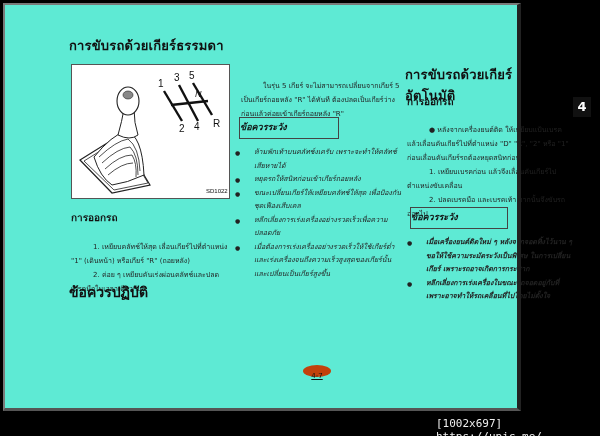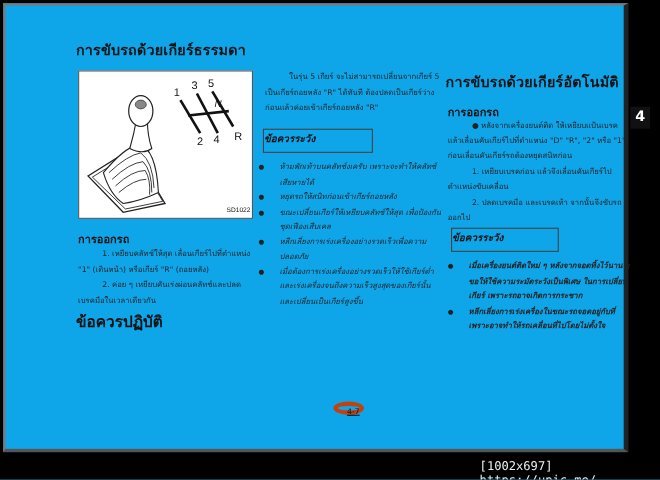--- a/index.html
+++ b/index.html
@@ -1,44 +1,44 @@
 <!DOCTYPE html>
 <html><head>
 <meta charset="utf-8">
 <style>
   html, body { margin: 0; padding: 0; }
   body {
     width: 600px; height: 436px; background: #000; position: relative; overflow: hidden;
     font-family: "DejaVu Sans", sans-serif; color: #111;
   }
   .page {
-    position: absolute; left: 3px; top: 3px; width: 568px; height: 408px;
-    background: #0ea5e9; border: 2px solid #7a7a7a; box-sizing: border-box;
+    position: absolute; left: 3px; top: 3px; width: 518px; height: 408px;
+    background: #5eead4; border: 2px solid #7a7a7a; box-sizing: border-box;
     border-right: 4px solid #222; border-bottom: 3px solid #555;
   }
   .abs { position: absolute; }
   .h1 { font-weight: bold; font-size: 13px; letter-spacing: 0.2px; }
   .h2 { font-size: 10px; font-weight: bold; }
   .h2b { font-size: 14px; font-weight: bold; }
-  .p { font-size: 7px; line-height: 14px; color: #222; }
+  .p { font-size: 7px; line-height: 14px; color: #222; margin-top: 16px; }
   .p .ind { display: inline-block; width: 22px; }
   .caution-box {
     border: 1px solid #444; box-sizing: border-box;
     font-size: 9px; font-weight: bold; font-style: italic; line-height: 19px;
   }
   ul.bul { list-style: none; margin: 0; padding: 0; }
   ul.bul li { position: relative; padding-left: 21px; font-size: 7px; line-height: 13.5px; font-style: italic; color: #222; }
   ul.bul li::before { content: "\25CF"; position: absolute; left: 2px; top: 0; font-size: 6px; font-style: normal; }
   .figure { border: 1px solid #555; box-sizing: border-box; background: #fff; }
   .chapter-tab {
     background: #111; color: #fff; font-weight: bold; font-size: 13px;
     text-align: center; line-height: 20px; width: 18px; height: 20px;
   }
   .page-no {
-    border: 4px solid #c2410c; border-radius: 50%; font-size: 7px; text-align: right;
+    border: 6px solid #c2410c; border-radius: 50%; font-size: 7px; text-align: center;
     line-height: 11px; width: 28px; height: 12px; box-sizing: border-box; text-decoration: underline;
   }
   .watermark { color: #eee; font-size: 11px; font-family: "DejaVu Sans Mono", monospace; }
 </style>
 </head>
 <body>
 
 <div class="page">
 
   <div class="abs h1" style="left:64px; top:30px;">การขับรถด้วยเกียร์ธรรมดา</div>

